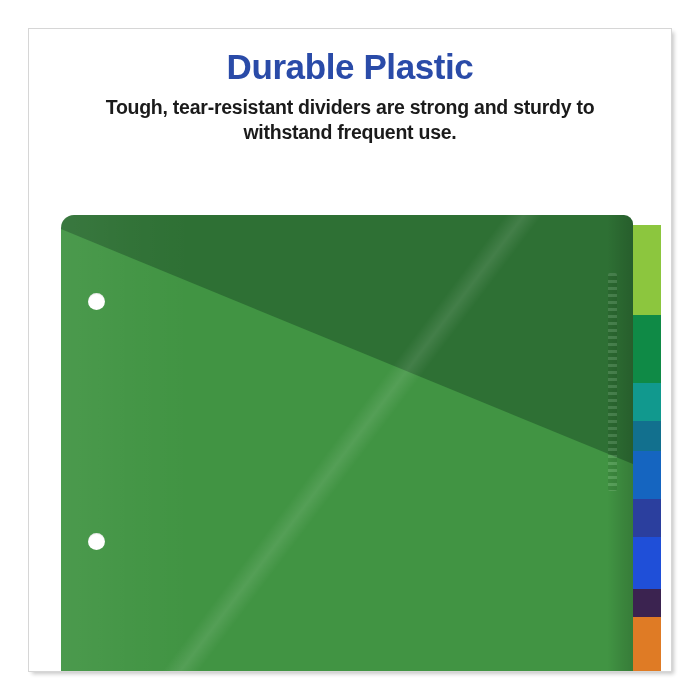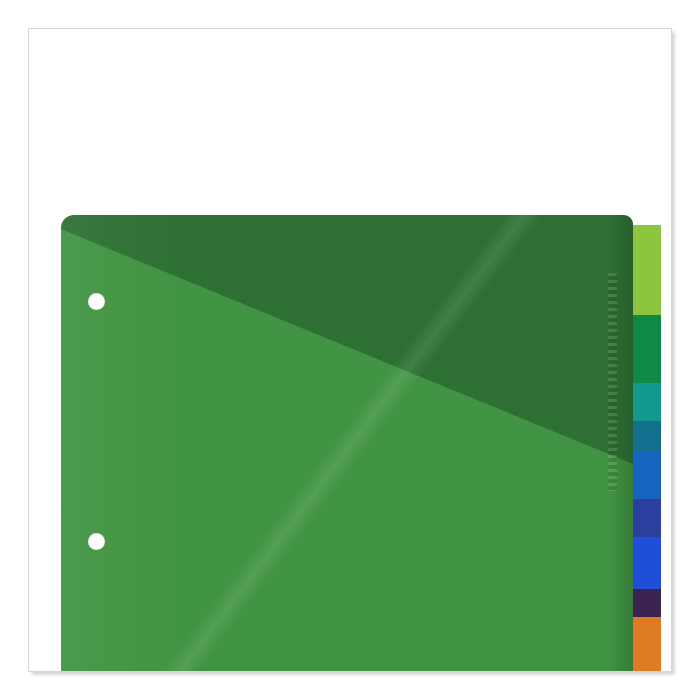--- a/index.html
+++ b/index.html
@@ -166,20 +166,24 @@
     box-shadow: inset 0 1px 1px rgba(0,0,0,0.10);
   }
   #punch-hole-top { top: 78px; }
   #punch-hole-bottom { top: 318px; }
 </style>
 </head>
 <body>
 
 <div id="product-card" style="background: rgb(255, 255, 255); border-color: rgb(214, 214, 214);">
 
+  <div id="headline-block">
+    <div id="product-title" style="color: rgb(42, 75, 168);">Durable Plastic</div>
+    <div id="product-subtitle" style="color: rgb(27, 27, 27);">Tough, tear-resistant dividers are strong and sturdy to withstand frequent use.</div>
+  </div>
 
   <div id="product-photo">
 
     <div id="tab-stack">
         <div class="index-tab" style="top: 0px; height: 90px; background: rgb(140, 198, 62);"></div>
         <div class="index-tab" style="top: 90px; height: 68px; background: rgb(15, 138, 70);"></div>
         <div class="index-tab" style="top: 158px; height: 38px; background: rgb(17, 153, 142);"></div>
         <div class="index-tab" style="top: 196px; height: 30px; background: rgb(18, 112, 142);"></div>
         <div class="index-tab" style="top: 226px; height: 48px; background: rgb(21, 101, 192);"></div>
         <div class="index-tab" style="top: 274px; height: 38px; background: rgb(43, 63, 158);"></div>

